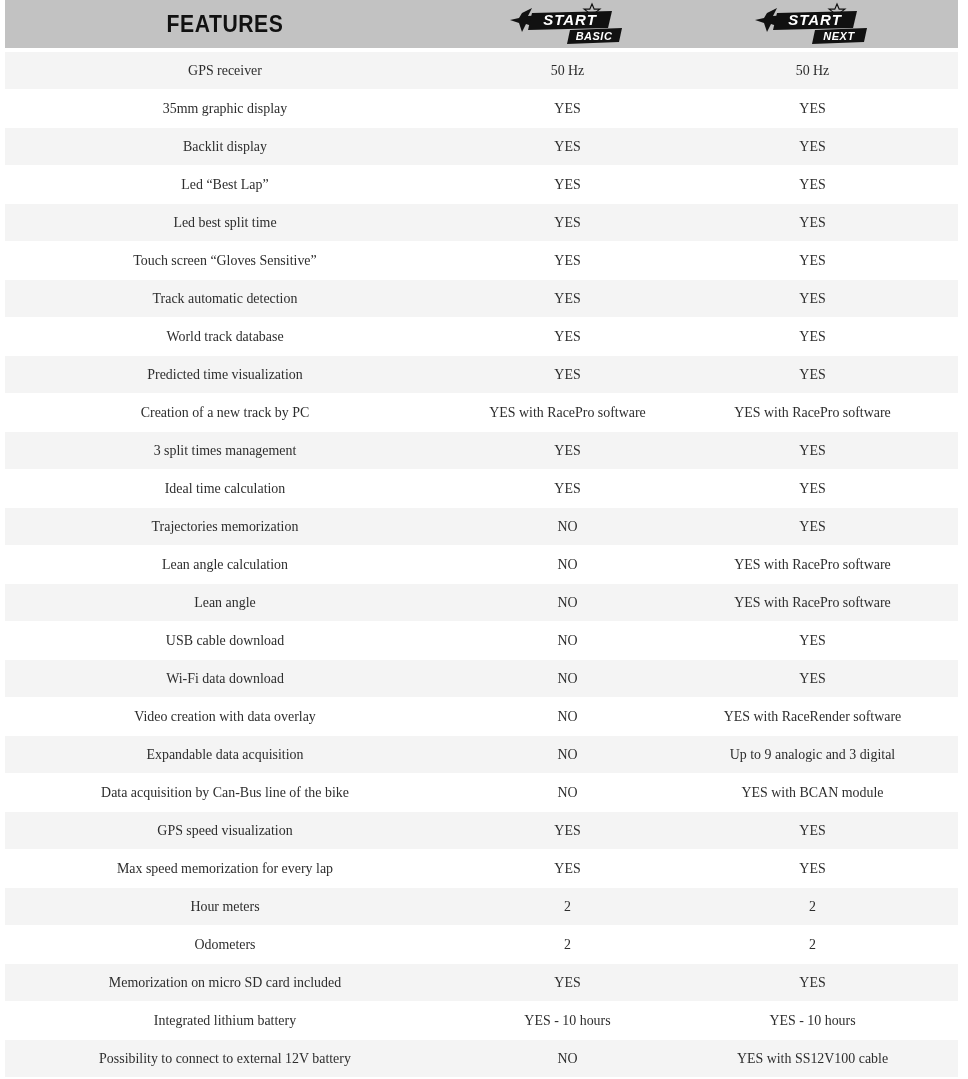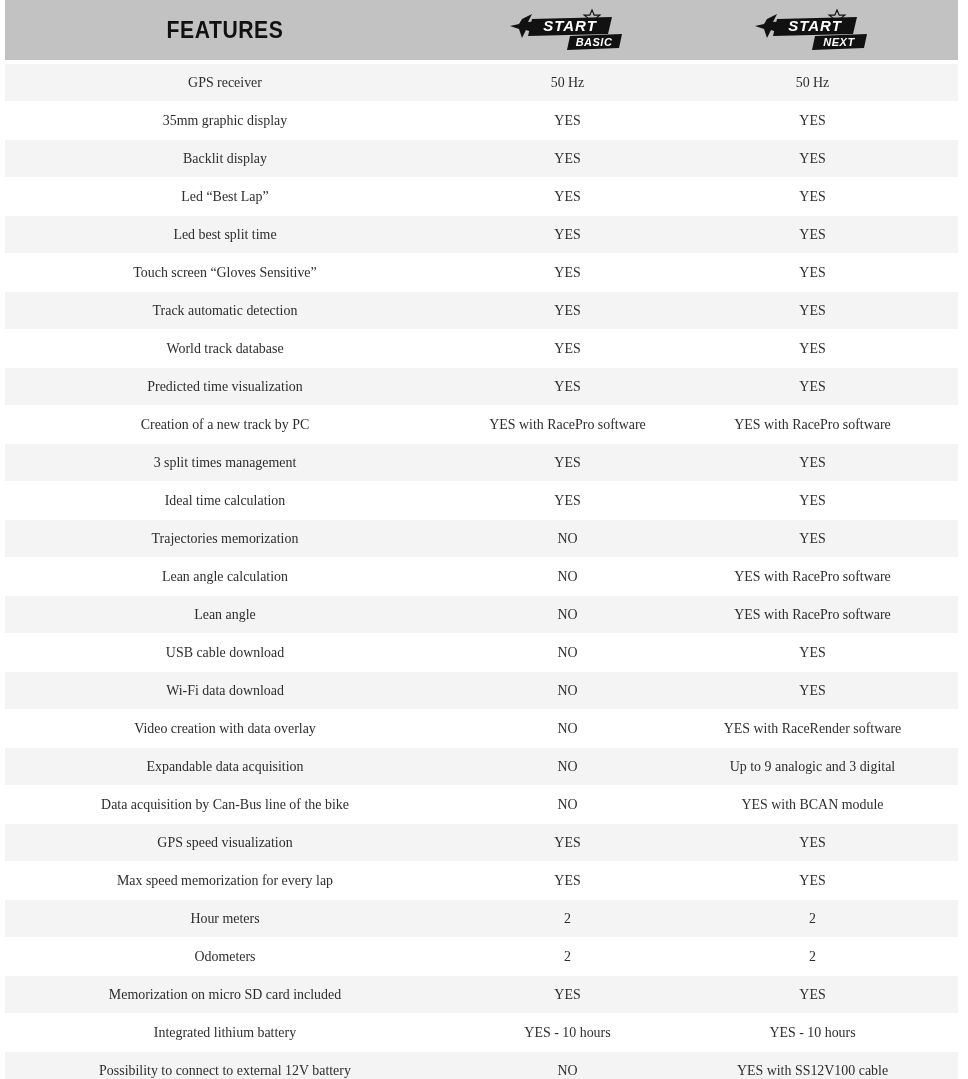--- a/index.html
+++ b/index.html
@@ -17,21 +17,21 @@
 
   .comparison-table {
     width: 968px;
     box-sizing: border-box;
   }
 
   
   .table-header {
     display: flex;
     align-items: center;
-    height: 60px;
+    height: 48px;
     margin: 0 10px 4px 5px;
     background: #c2c2c2;
   }
   .col-feature {
     flex: 0 0 440px;
     width: 440px;
     text-align: center;
     box-sizing: border-box;
   }
   .col-model {

